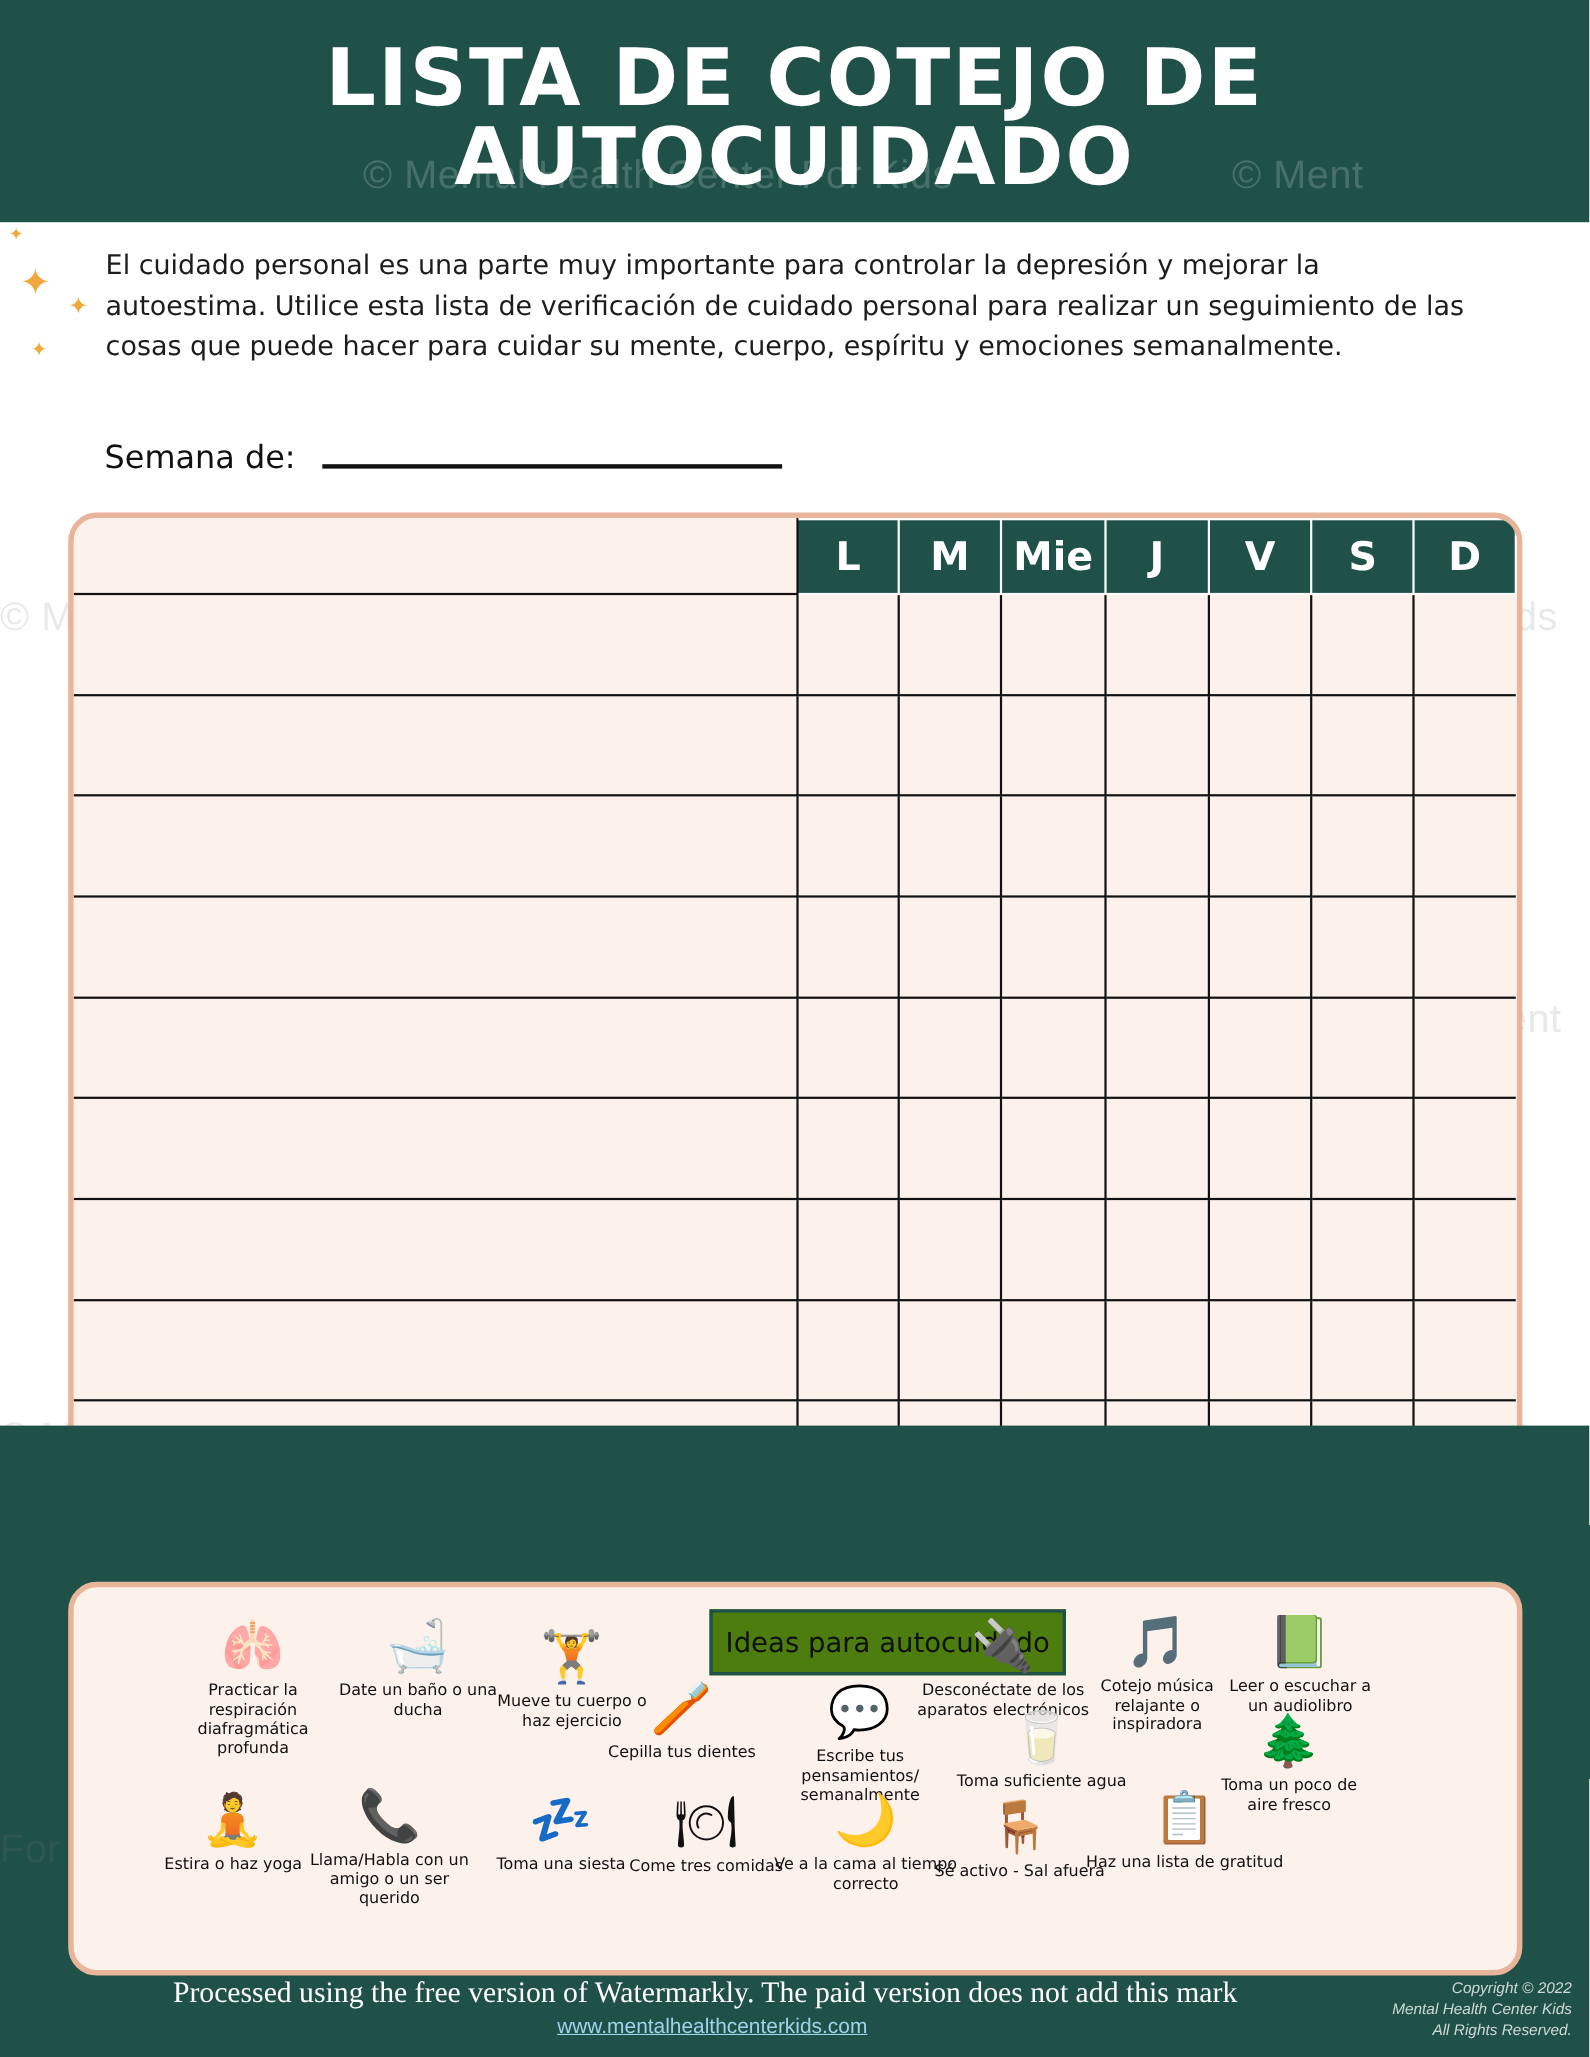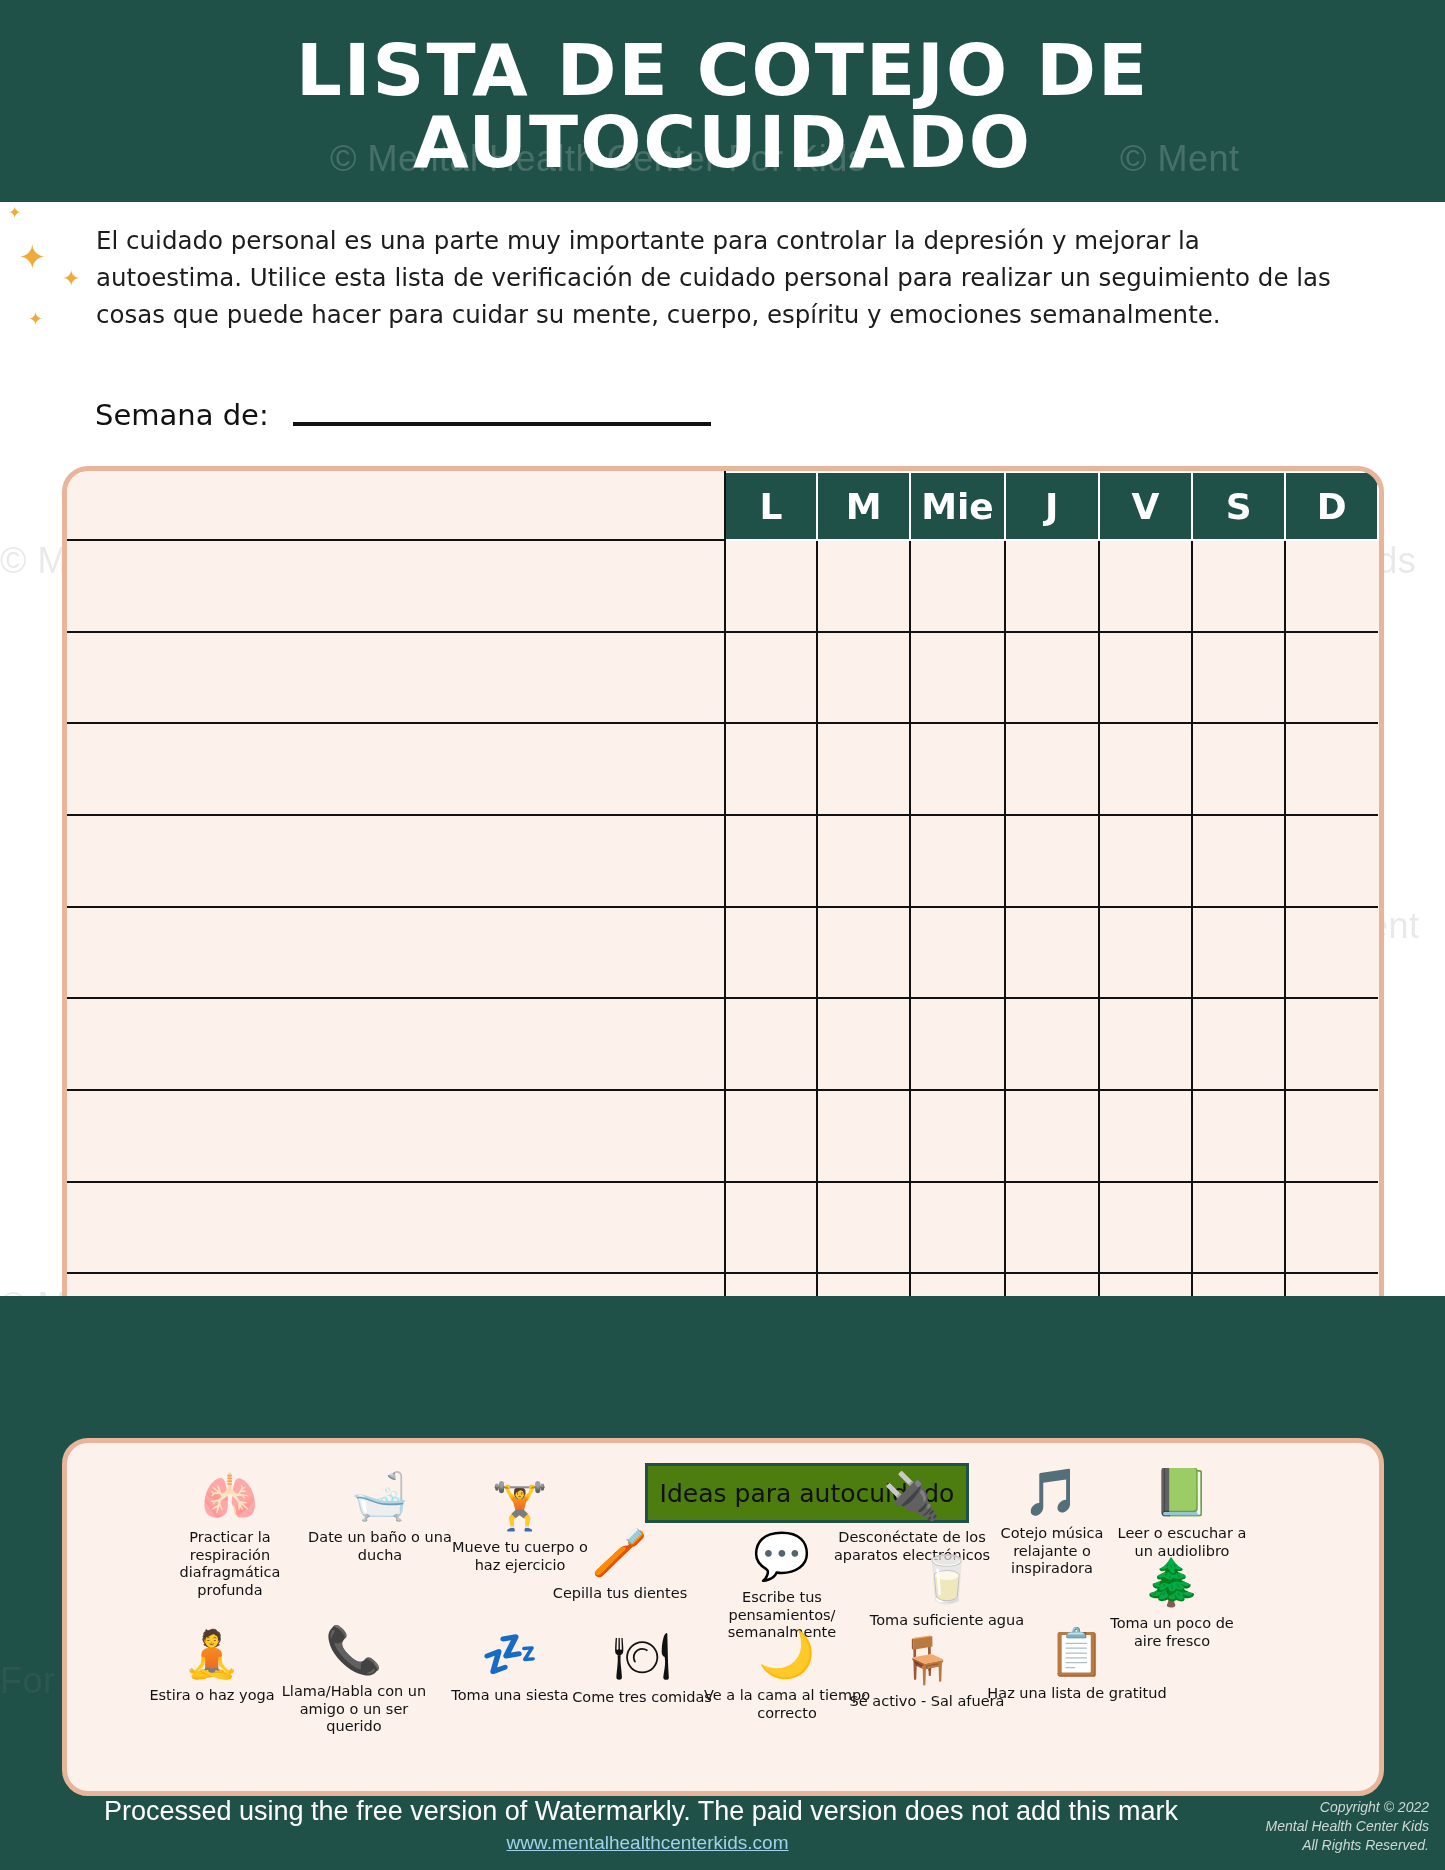--- a/index.html
+++ b/index.html
@@ -204,21 +204,21 @@
   }
 
   
   .footer-mark {
     position: absolute;
     left: 0;
     top: 1796px;
     width: 1282px;
     text-align: center;
     color: #ffffff;
-    font-family: Liberation Sans, sans-serif;
+    font-family: Liberation Serif, serif;
     font-size: 27px;
   }
   .footer-url {
     position: absolute;
     left: 0;
     top: 1832px;
     width: 1295px;
     text-align: center;
     color: #9fd3ea;
     font-family: "Liberation Sans", sans-serif;

